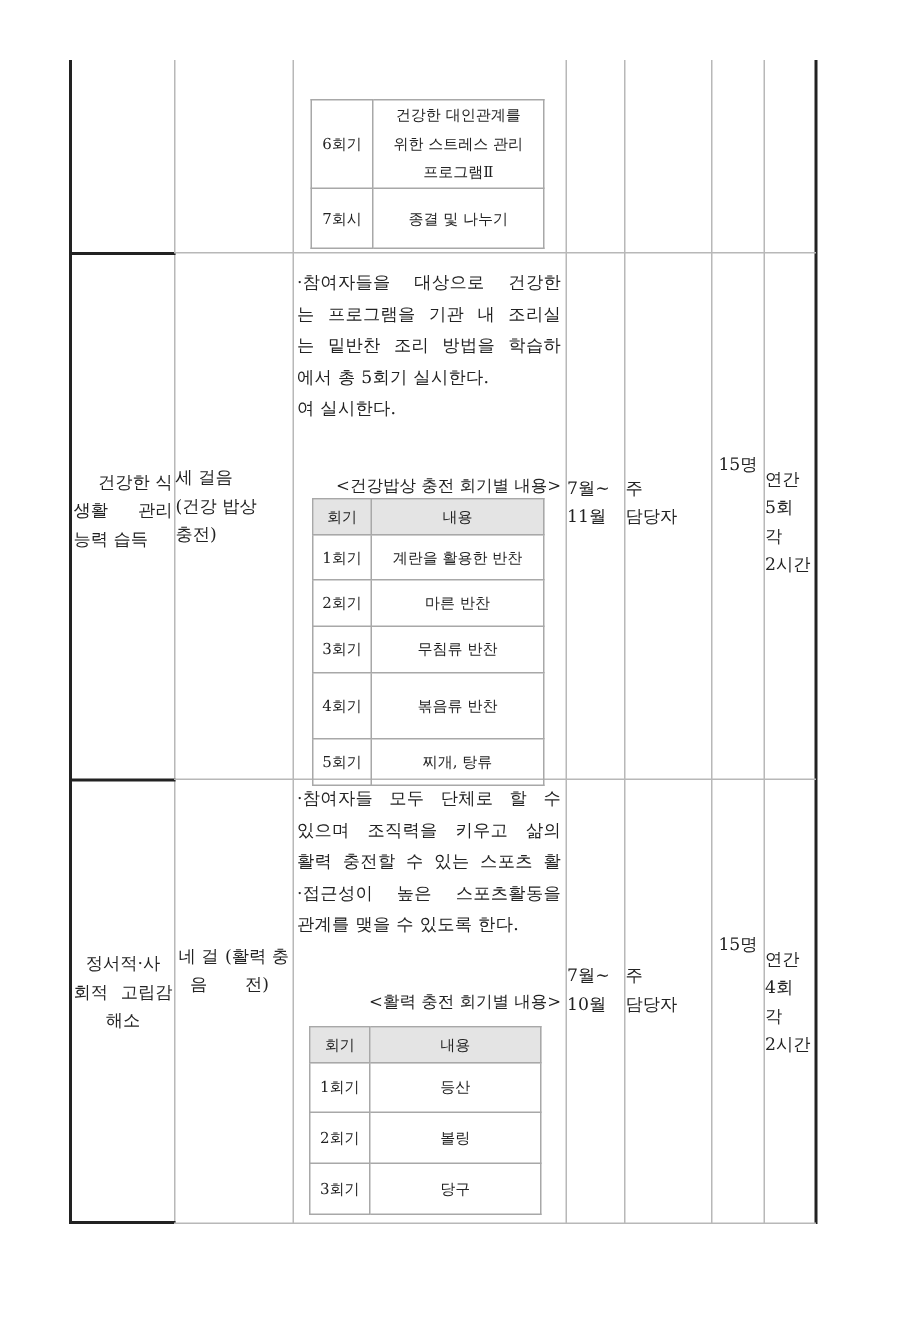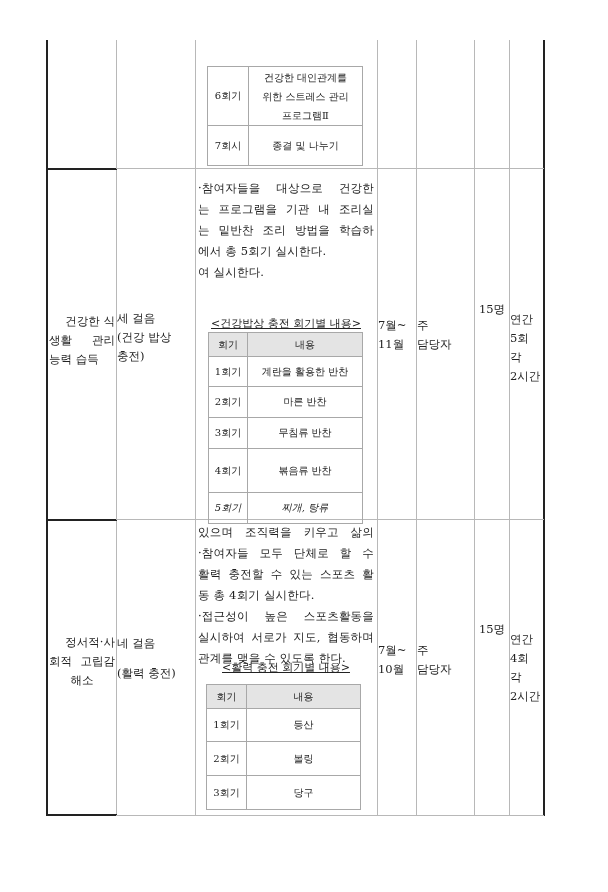--- a/index.html
+++ b/index.html
@@ -13,21 +13,21 @@
   .hline.thick { background: #222; height: 2px; }
 
   .cell { position: absolute; display: flex; align-items: flex-start; justify-content: center;
           text-align: center; font-size: 11.5px; line-height: 19px; }
   .cell span { display: block; }
 
   .desc { position: absolute; font-size: 11.5px; line-height: 21px; text-align: justify;
           text-align-last: justify; }
   .desc .line { display: block; white-space: nowrap; letter-spacing: 0.2px; }
   .desc .line.last { text-align-last: left; }
-  .caption { position: absolute; font-size: 11px; text-decoration: underline; text-align: center; }
+  .caption { position: absolute; font-size: 11px; text-align: right; }
 
   table.inner { position: absolute; border-collapse: collapse; font-size: 10px; }
   table.inner td, table.inner th { border: 1px solid #a8a8a8; text-align: center; padding: 0; font-weight: normal; }
   table.inner th { background: #e4e4e4; }
 </style>
 </head>
 <body>
 
 <div class="page">
 
@@ -99,21 +99,21 @@
       <td>마른 반찬</td>
     </tr>
     <tr style="height:31px;">
       <td>3회기</td>
       <td>무침류 반찬</td>
     </tr>
     <tr style="height:44px;padding-left:20px;">
       <td>4회기</td>
       <td>볶음류 반찬</td>
     </tr>
-    <tr style="height:31px;font-style:italic;">
+    <tr style="height:31px;">
       <td>5회기</td>
       <td>찌개, 탕류</td>
     </tr>
   </tbody>
     </table>
 
   <div class="cell" style="left:378px; top:300px; width:38px; height:70px; flex-direction:column;">
     <span>7월~</span>
     <span>11월</span>
   </div>
@@ -123,36 +123,34 @@
   </div>
   <div class="cell" style="left:475px; top:300px; width:34px; height:95px;">15명</div>
   <div class="cell" style="left:510px; top:308px; width:33px; height:80px; flex-direction:column;">
     <span>연간</span>
     <span>5회</span>
     <span>각</span>
     <span>2시간</span>
   </div>
 
   <div class="cell" style="left:49px; top:626px; width:66px; height:70px; flex-direction:column; align-items:stretch;">
-    <span style="text-align:right;">정서적·사</span>
+    <span style="text-align:center;">정서적·사</span>
     <span style="text-align:justify; text-align-last:justify;">회적 고립감</span>
     <span style="text-align:center;">해소</span>
   </div>
-  <div class="cell" style="left:117px; top:628px; width:78px; height:60px; flex-direction:column;gap:11px;">
+  <div class="cell" style="left:117px; top:628px; width:78px; height:60px; flex-direction:row;">
     <span>네 걸음</span>
     <span>(활력 충전)</span>
   </div>
 
   <div class="desc" style="left:198px; top:522px; width:176px;">
+    <span class="line">·참여자들 모두 단체로 할 수</span>
     <span class="line">있으며 조직력을 키우고 삶의</span>
-    <span class="line">·참여자들 모두 단체로 할 수</span>
     <span class="line">활력 충전할 수 있는 스포츠 활</span>
-    <span class="line last">동 총 4회기 실시한다.</span>
     <span class="line">·접근성이 높은 스포츠활동을</span>
-    <span class="line">실시하여 서로가 지도, 협동하며</span>
     <span class="line last">관계를 맺을 수 있도록 한다.</span>
   </div>
   <div class="caption" style="left:198px; top:660px; width:176px;">&lt;활력 충전 회기별 내용&gt;</div>
 
   <table class="inner" style="left:206px; top:684px; width:155px;">
     <tbody>
         <tr style="height:24px;">
       <th style="width:39px;">회기</th>
       <th>내용</th>
     </tr>

